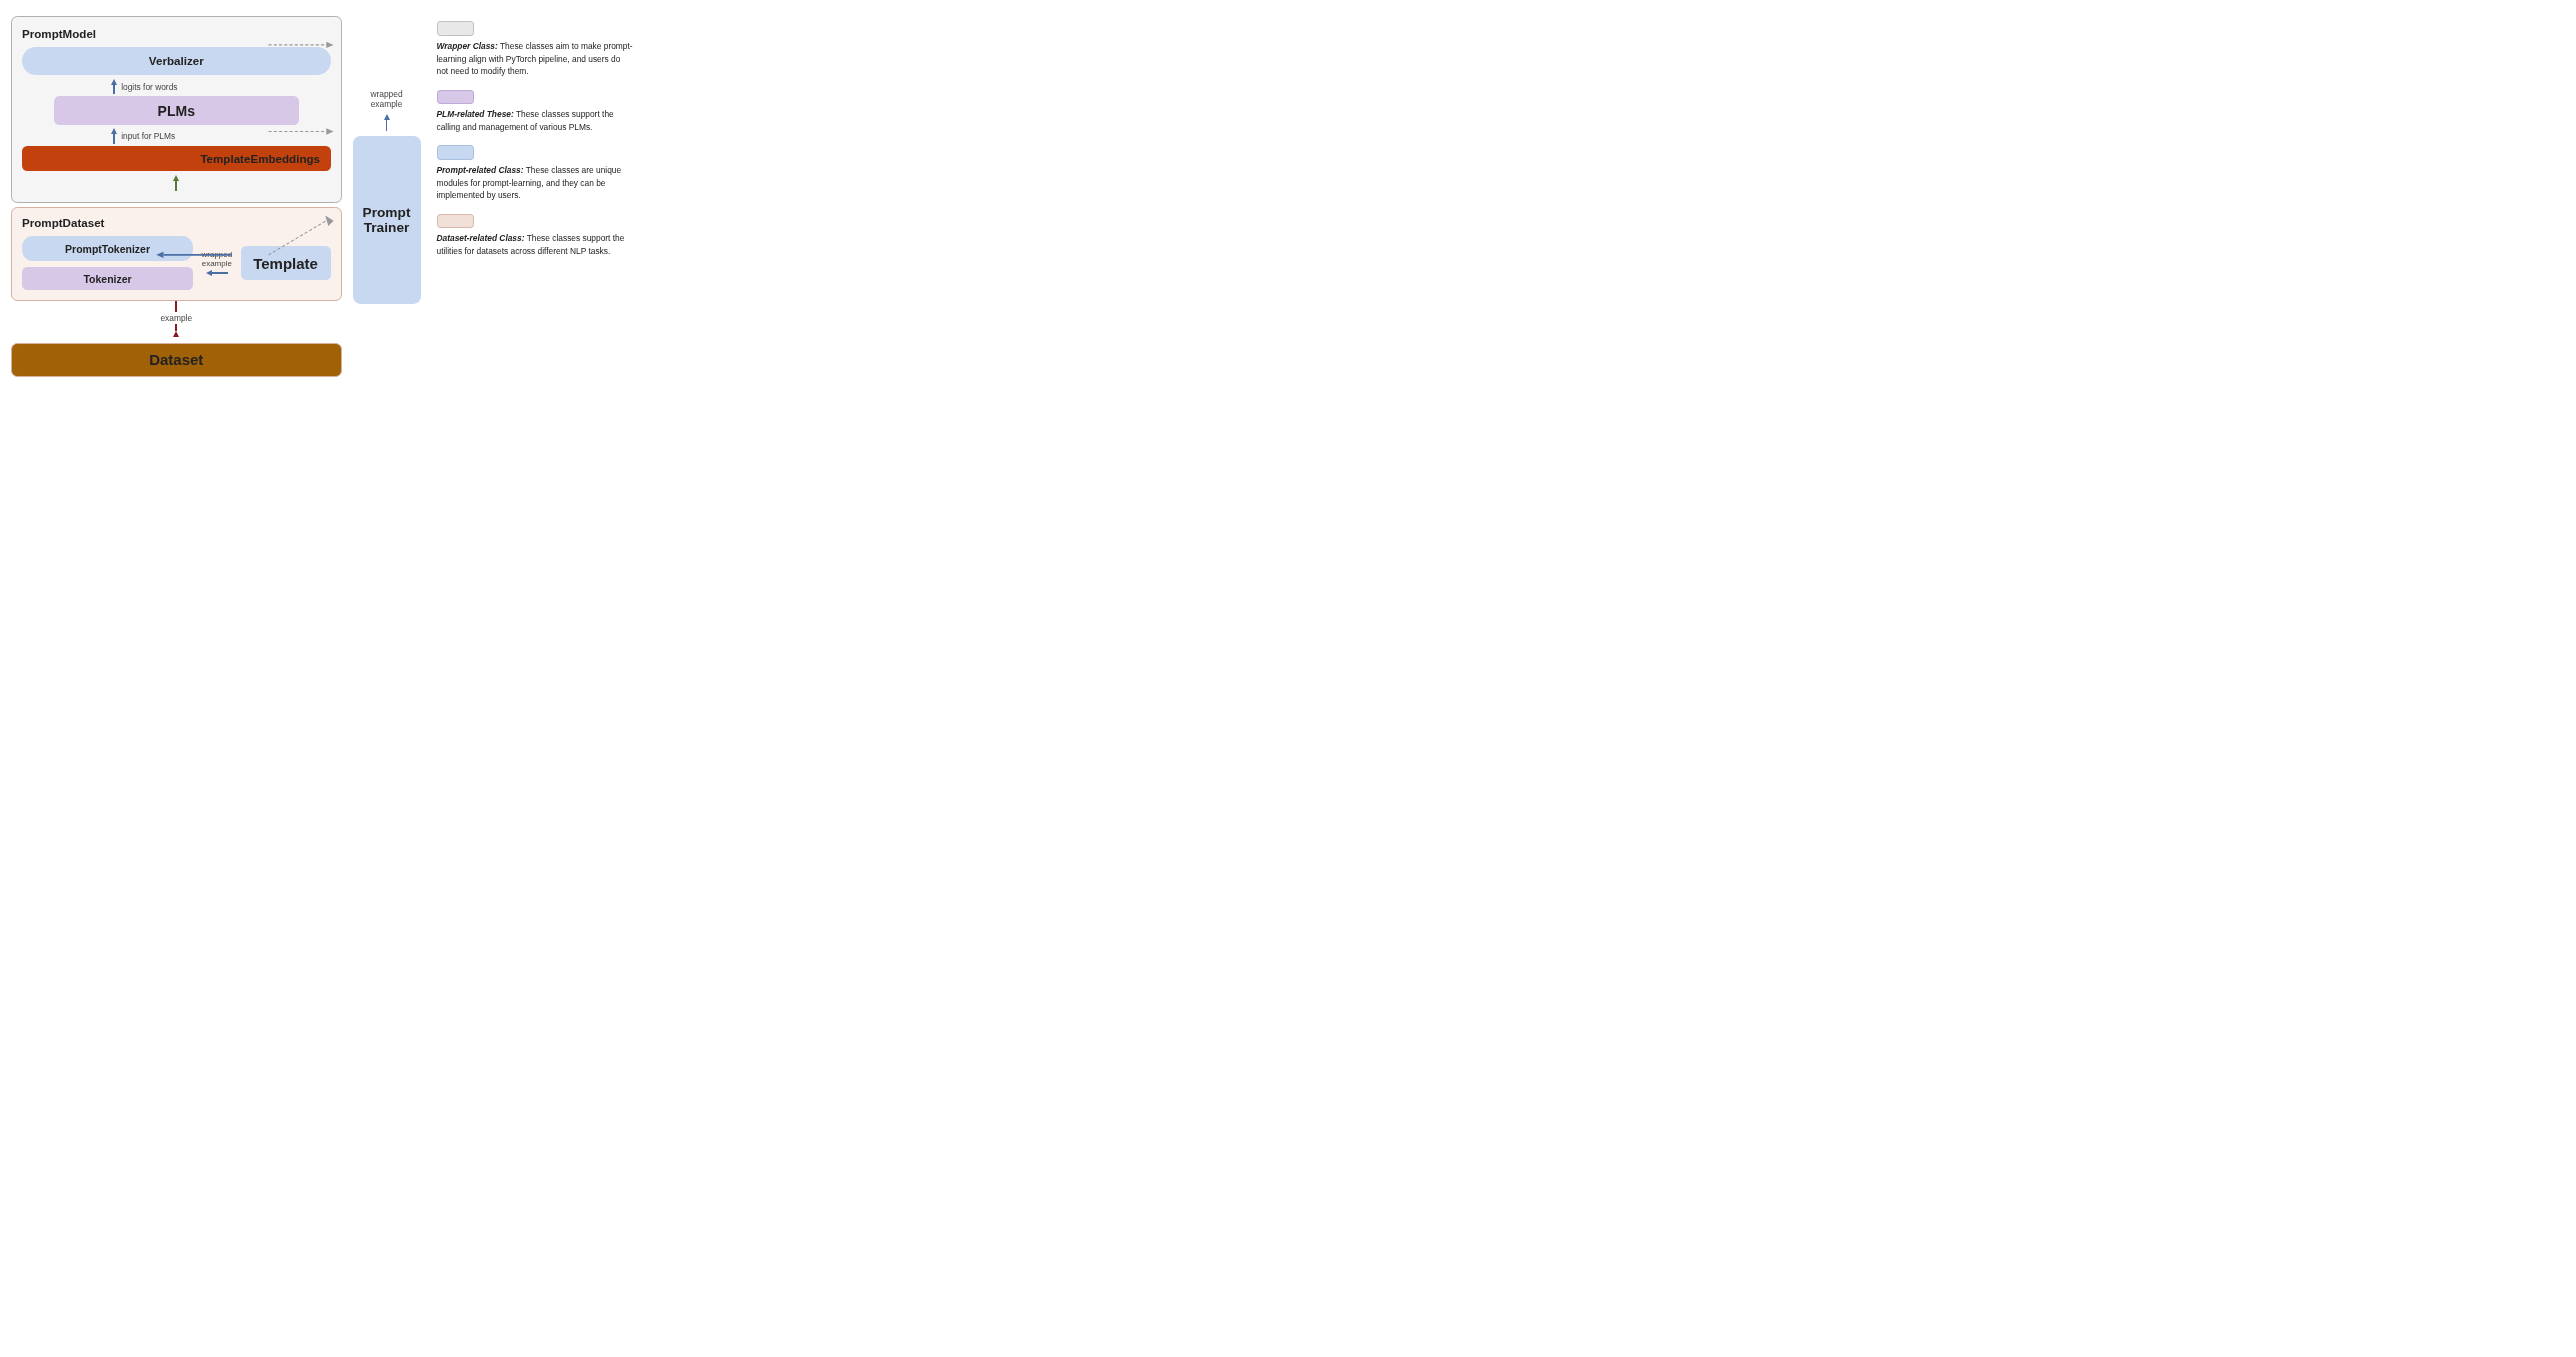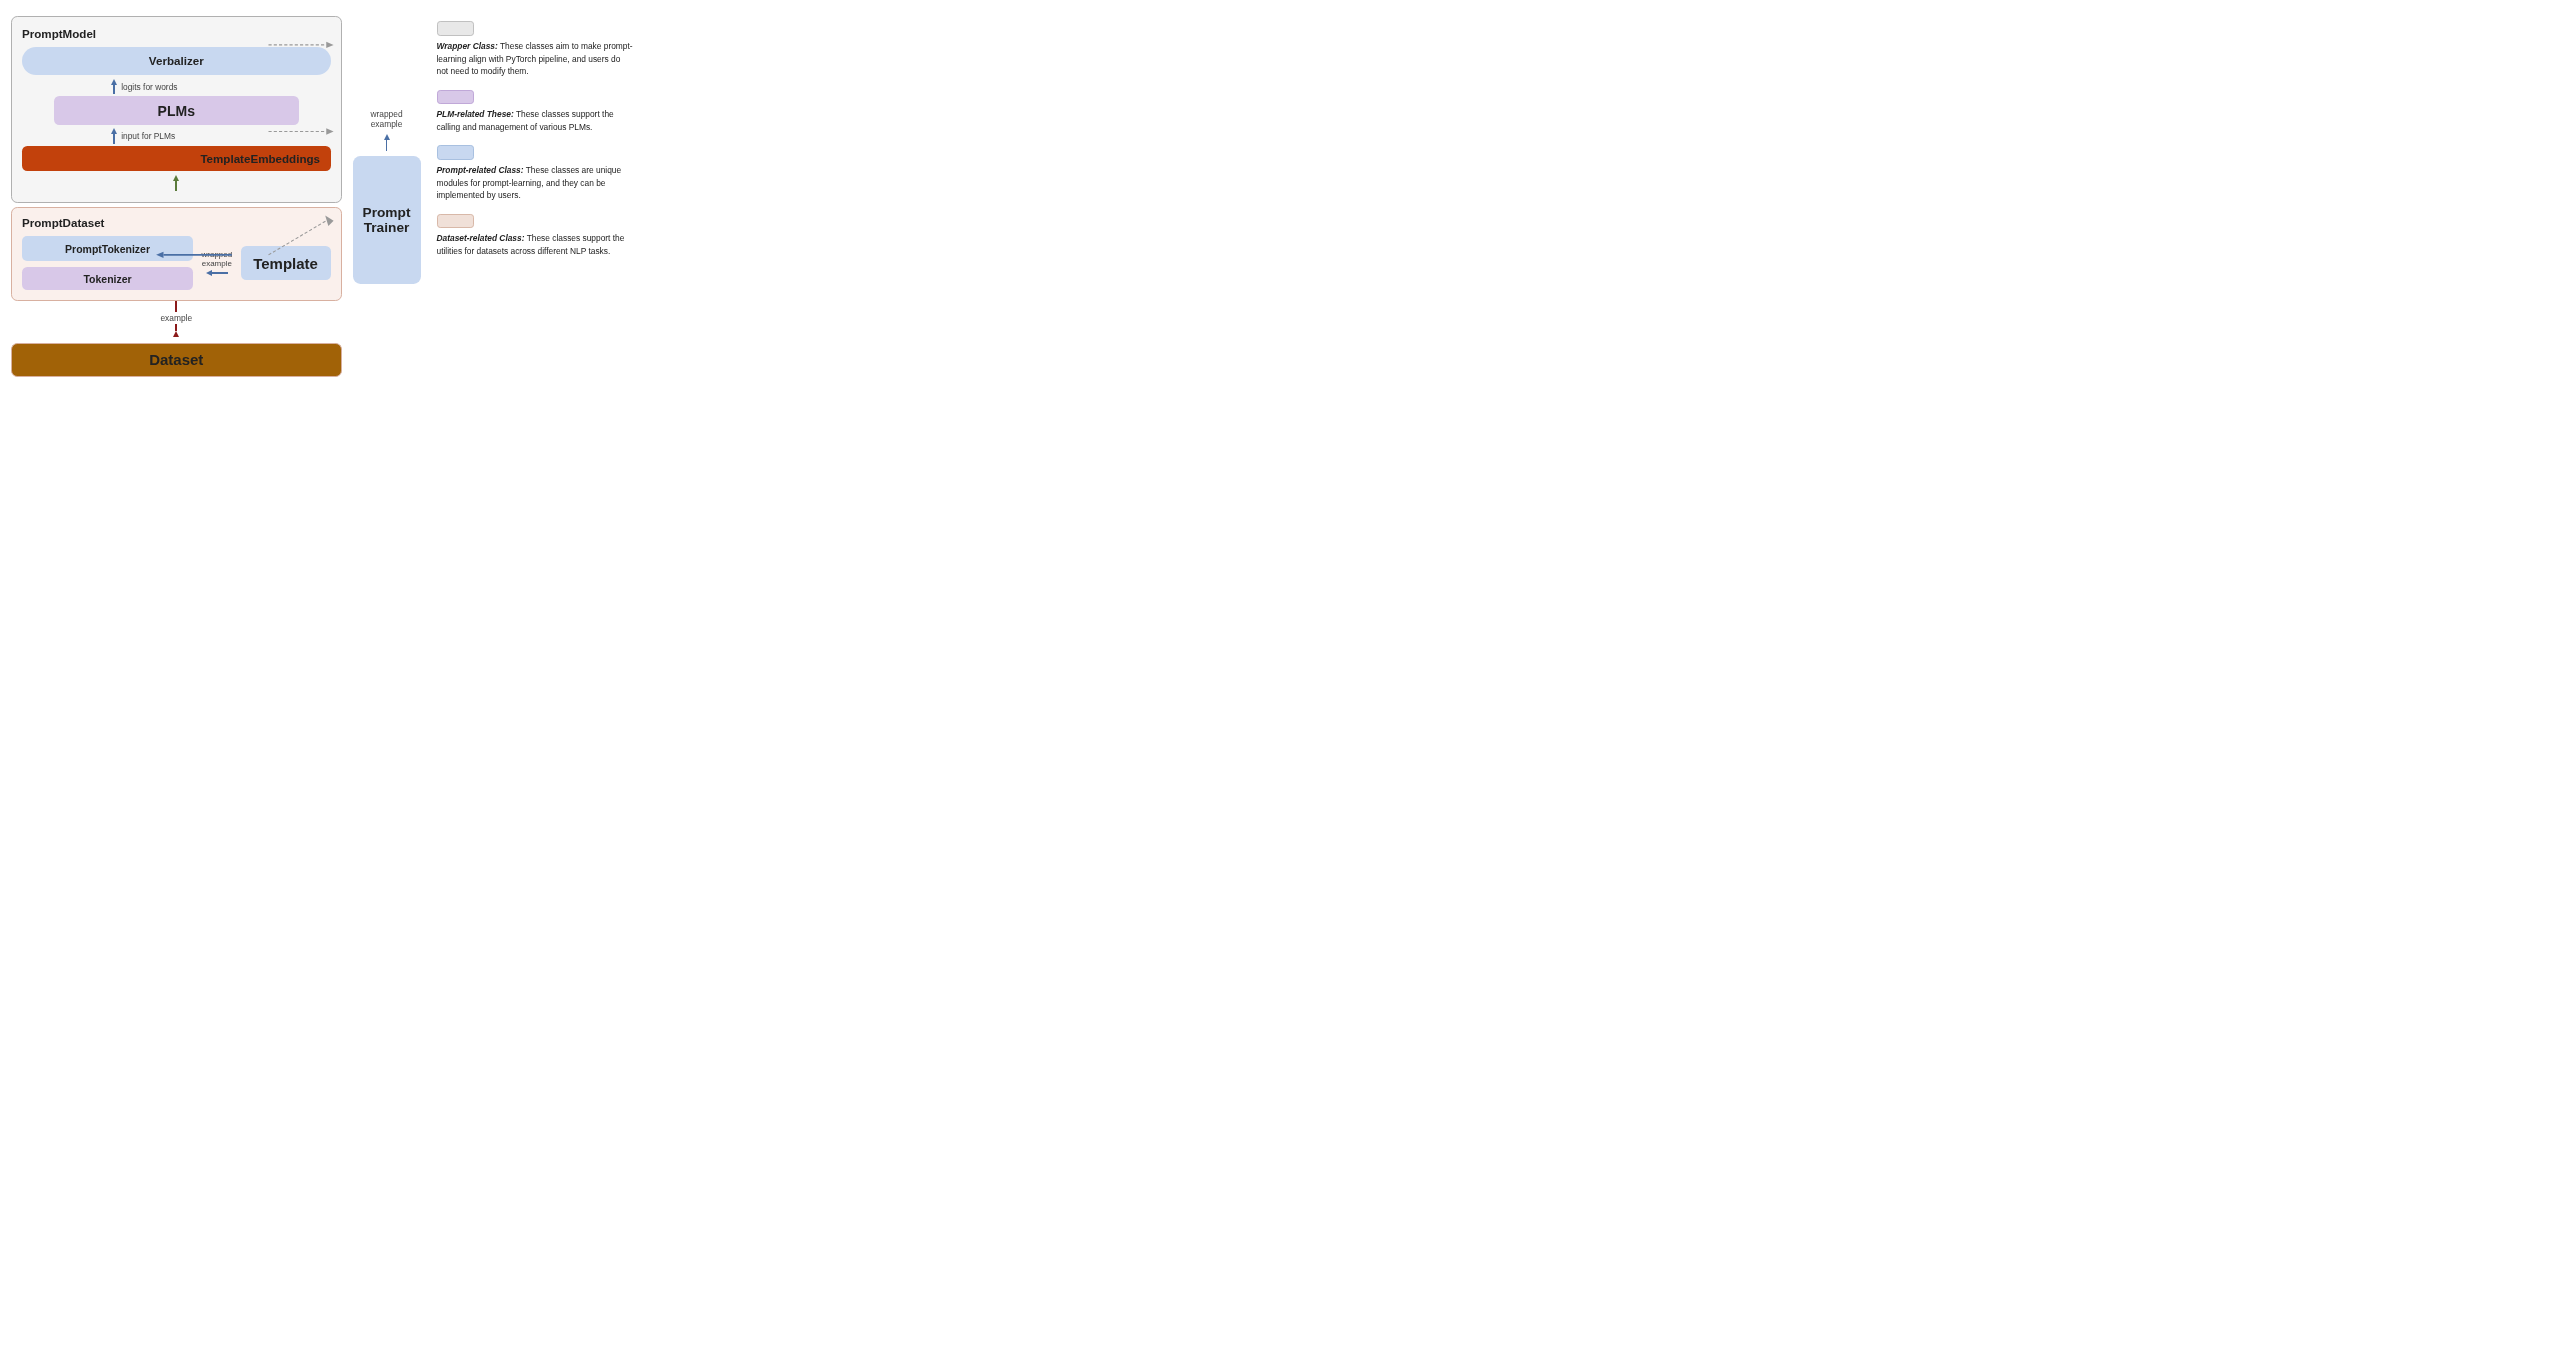--- a/index.html
+++ b/index.html
@@ -101,21 +101,21 @@
 
     .left-col {
       display: flex;
       flex-direction: column;
       gap: 6.3px;
       flex: 1;
     }
 
     .prompt-tokenizer-box {
       background: #c8d8f0;
-      border-radius: 5px;
+      border-radius: 11px;
       padding: 6.3px 8.4px;
       text-align: center;
       font-size: 10.5px;
       font-weight: 600;
       color: #222;
     }
 
     .tokenizer-box {
       background: #d8c8e8;
       border-radius: 5.3px;
@@ -352,21 +352,21 @@
 
       <div class="diagram-right">
         <div style="display:flex;flex-direction:column;align-items:center;gap:5.3px;">
 
           <span class="italic-label" style="font-size:8.4px;text-align:center;">wrapped<br>example</span>
 
           <div style="display:flex;flex-direction:column;align-items:center;">
             <div class="arrowhead-up arrowhead-up-blue"></div>
             <div class="shaft-v shaft-blue" style="height:10.5px;"></div>
           </div>
-          <div class="prompt-trainer-box" style="height:128px;width:68px;">
+          <div class="prompt-trainer-box" style="height:168px;width:68px;">
             <span>Prompt Trainer</span>
           </div>
         </div>
       </div>
     </div>
 
   </div>
 </div>
 
 <div class="legend-section">

